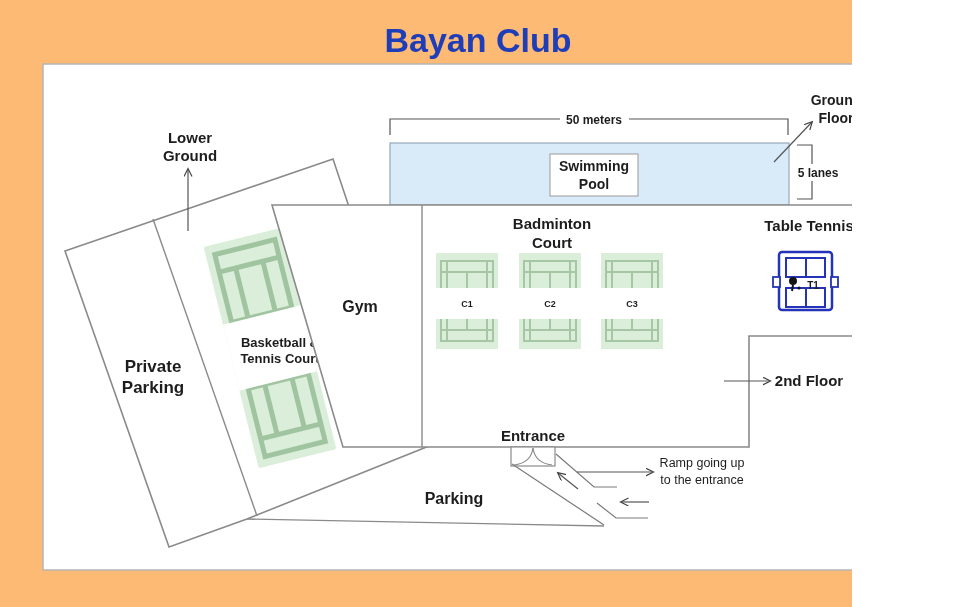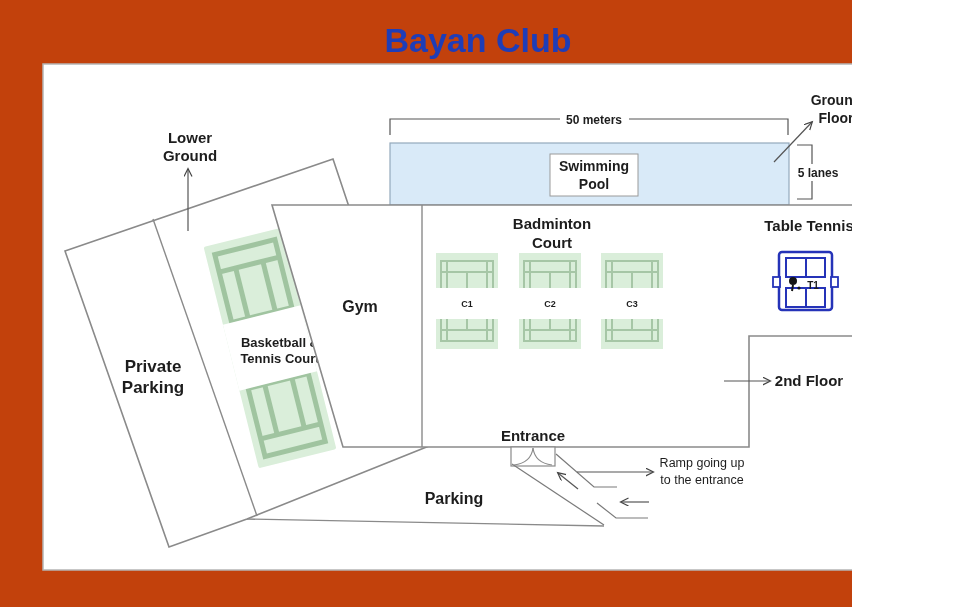--- a/index.html
+++ b/index.html
@@ -1,16 +1,16 @@
 <!DOCTYPE html>
 <html><head>
 <meta charset="utf-8">
 <style>
   html,body{margin:0;padding:0;background:#ffffff;}
-  #stage{position:relative;width:852px;height:607px;background:#c2410c;overflow:hidden;
+  #stage{position:relative;width:852px;height:607px;background:#fdba74;overflow:hidden;
          font-family:"Liberation Sans",sans-serif;}
   svg{position:absolute;left:0;top:0;}
   text{font-family:"Liberation Sans",sans-serif;fill:#1d1d1d;}
   .title{fill:#1e3db8;font-size:34px;font-weight:600;}
   .lbl{font-weight:700;}
   .wall{fill:#ffffff;stroke:#8a8a8a;stroke-width:1.6;}
   .wline{stroke:#8a8a8a;stroke-width:1.4;fill:none;}
   .thin{stroke:#555555;stroke-width:1.2;fill:none;}
   .ramp{stroke:#7a7a7a;stroke-width:1.2;fill:none;}
   .courtline{stroke:#a6c6a6;stroke-width:2;fill:none;}

